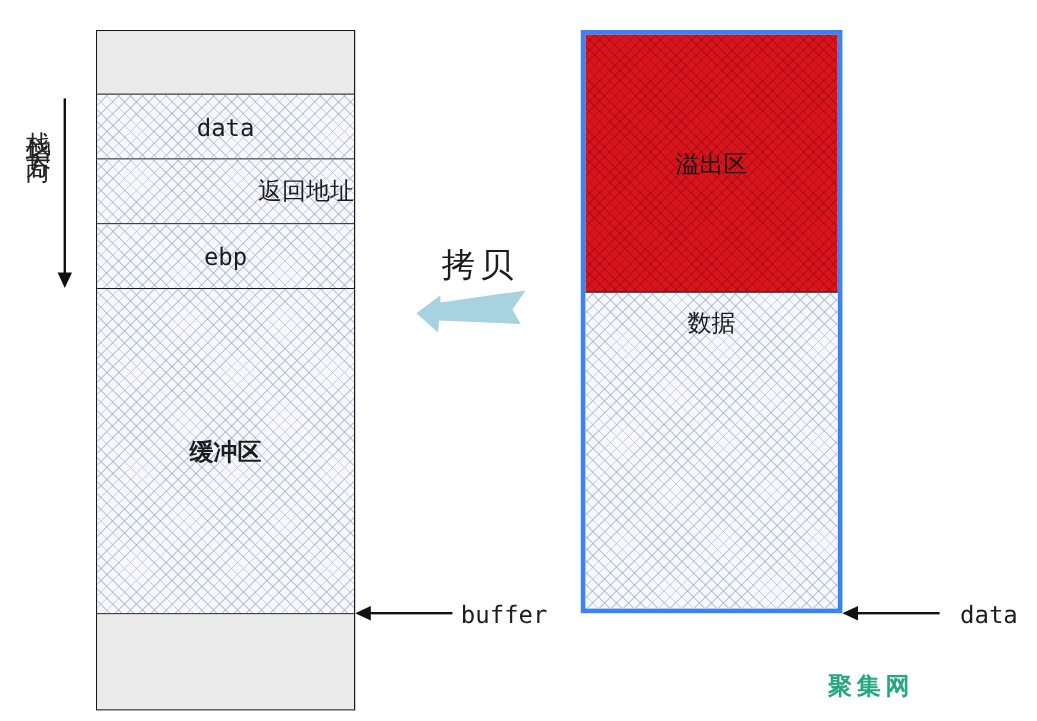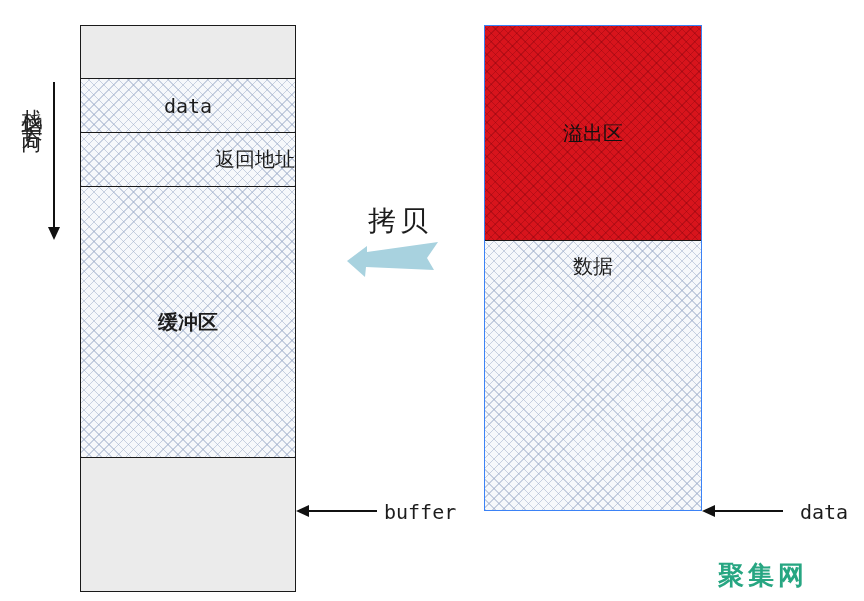--- a/index.html
+++ b/index.html
@@ -56,21 +56,21 @@
   #cell-top{height:53px;}
   #cell-data{height:54px;}
   #cell-ret{height:54px;justify-content:flex-end;}
   #cell-ebp{height:54px;}
   #cell-buf{height:271px;font-weight:bold;}
   #cell-bottom{flex:1;}
 
   
   #source-block{
     left:484px;top:25px;width:218px;height:486px;
-    border:1px solid #3b82f6;box-sizing:border-box;
+    border:4px solid #3b82f6;box-sizing:border-box;
     display:flex;flex-direction:column;
   }
   #overflow-cell{height:215px;border-bottom:1px solid #1a1a1a;color:#111;}
   #source-data-cell{flex:1;align-items:flex-start;}
   #source-data-cell span{margin-top:12px;}
 
   
   #copy-label{left:368px;top:202px;font-size:28px;letter-spacing:4px;}
   #copy-arrow{left:345px;top:240px;}
 
@@ -83,42 +83,45 @@
     border-top:6px solid transparent;border-bottom:6px solid transparent;
     border-right:13px solid #111;
   }
   #buffer-ptr-head{left:296px;}
   #data-ptr-head{left:702px;}
   #buffer-ptr-label{left:384px;top:500px;}
   #data-ptr-label{left:800px;top:500px;}
 
   
   #watermark{
-    left:718px;top:558px;
+    left:690px;top:558px;
     font-family:"Liberation Sans",sans-serif;
-    font-weight:bold;font-size:26px;letter-spacing:4px;
+    font-weight:bold;font-size:20px;letter-spacing:4px;
     color:var(--watermark-teal,#27a682);
   }
 </style>
 </head>
 <body>
 
 <div class="abs" id="stack-growth-label">栈增长方向</div>
 <div class="abs" id="growth-arrow-line"></div>
 <div class="abs" id="growth-arrow-head"></div>
 
 <div class="abs" id="stack-column">
   <div class="cell plain divided" id="cell-top">
     <span></span>
   </div>
   <div class="cell hatch divided mono" id="cell-data">
     <span>data</span>
   </div>
   <div class="cell hatch divided" id="cell-ret">
     <span>返回地址</span>
+  </div>
+  <div class="cell hatch divided mono" id="cell-ebp">
+    <span>ebp</span>
   </div>
   <div class="cell hatch divided" id="cell-buf">
     <span>缓冲区</span>
   </div>
   <div class="cell plain" id="cell-bottom">
     <span></span>
   </div>
 </div>
 
 <div class="abs" id="copy-label">拷贝</div>

